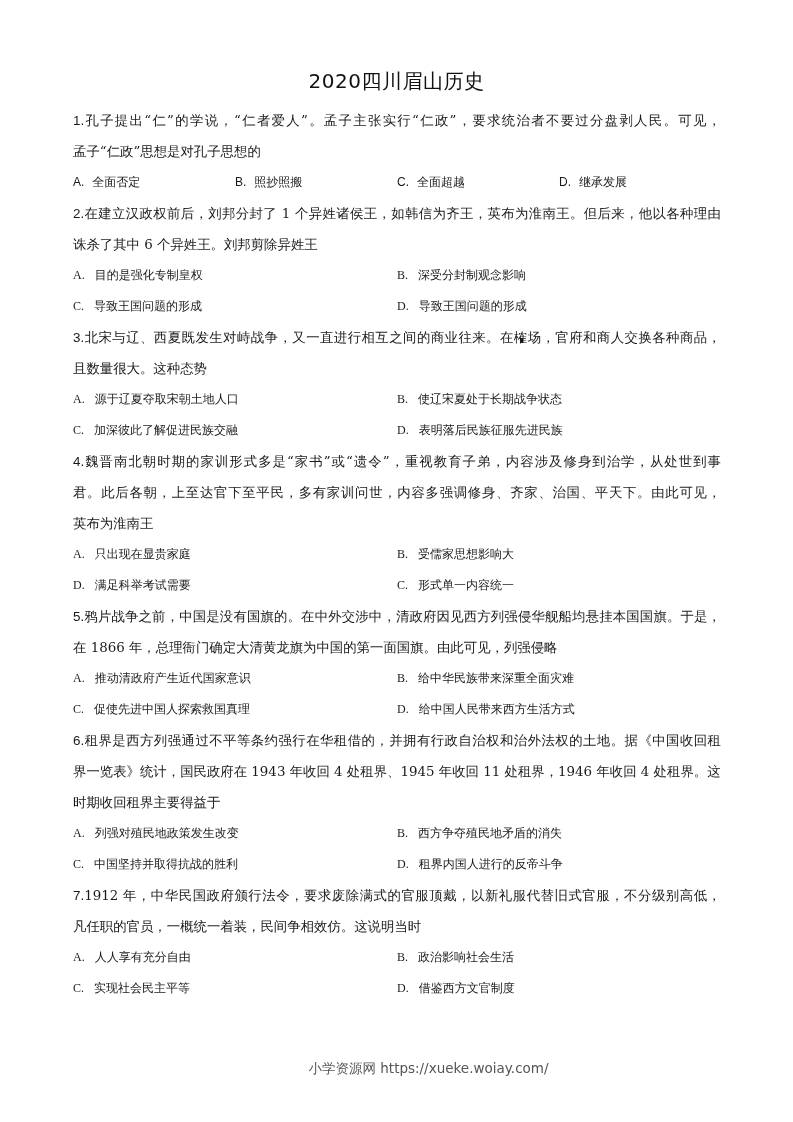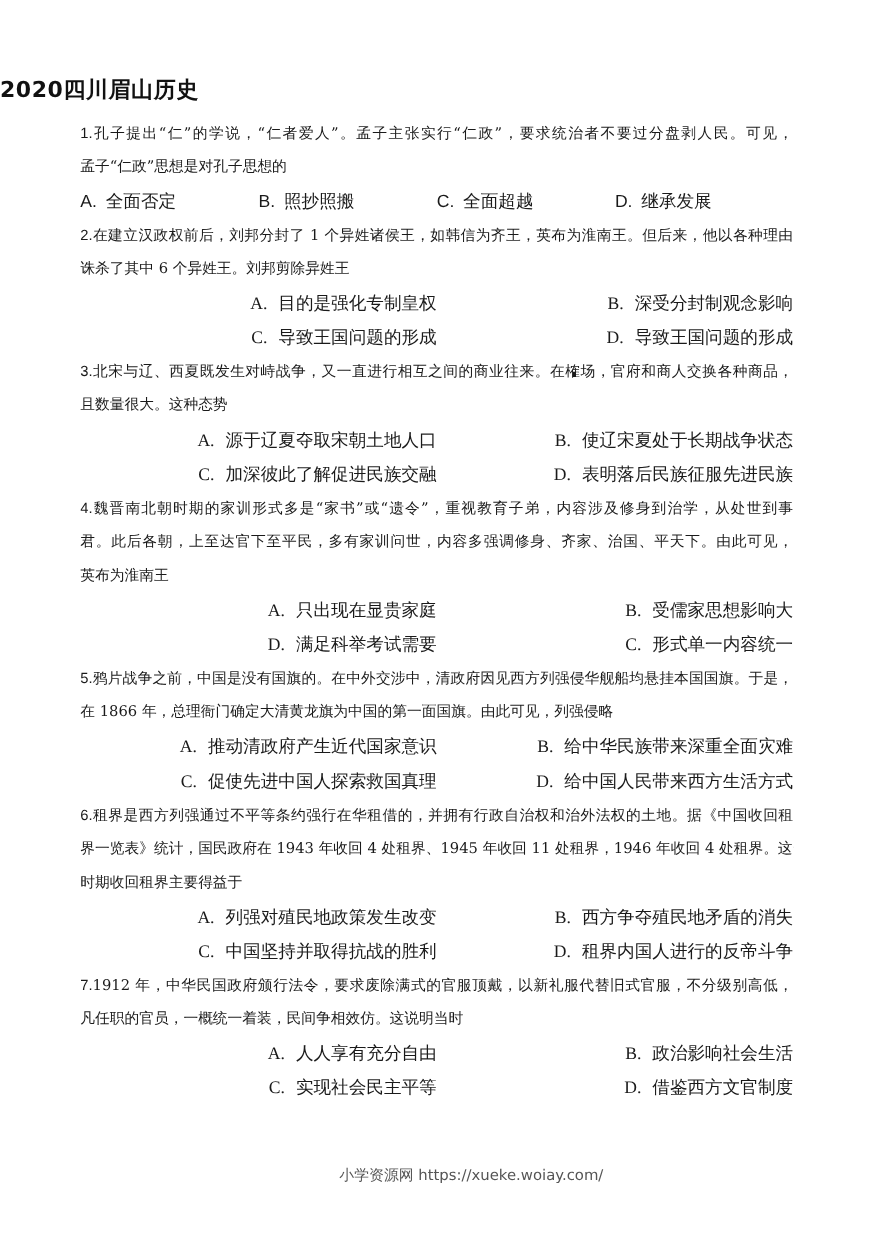--- a/index.html
+++ b/index.html
@@ -1,29 +1,29 @@
 <!DOCTYPE html>
 <html><head>
 <meta charset="utf-8">
 <style>
   html, body { margin: 0; padding: 0; background: #ffffff; }
   body { width: 793px; height: 1122px; position: relative; overflow: hidden;
          font-family: "DejaVu Serif", "Liberation Serif", serif; color: #1a1a1a; }
   .page { position: absolute; left: 0; top: 0; width: 793px; height: 1122px; }
-  .title { position: absolute; top: 68px; left: 0; width: 793px; 
-           font-family: "DejaVu Sans", "Liberation Sans", sans-serif; font-weight: bold;
+  .title { position: absolute; top: 68px; left: 0; width: 793px; text-align: center;
+           font-family: "DejaVu Sans", "Liberation Sans", sans-serif; font-weight: normal;
            font-size: 20px; color: #111; letter-spacing: 0.5px; }
   .content { position: absolute; left: 73px; top: 105px; width: 648px; }
   .line { font-size: 13.4px; line-height: 31px; height: 31px; white-space: nowrap;
           text-align: justify; overflow: hidden; }
   .line.full { text-align-last: justify; }
   .qnum { font-family: "Liberation Sans", sans-serif; }
-  .opts { display: flex; height: 31px; line-height: 31px; font-size: 16px; }
+  .opts { display: flex; height: 31px; line-height: 31px; font-size: 12px; }
   .opts.four .opt { width: 162px; }
-  .opts.two .opt { width: 324px; text-align: right; }
+  .opts.two .opt { width: 324px; }
   .opt .lab { font-family: "Liberation Sans", sans-serif; margin-right: 8px; }
   .opts.two .opt .lab { font-family: "Liberation Serif", serif; margin-right: 10px; }
   .footer { position: absolute; top: 1060px; left: 0; width: 793px; text-align: center;
             font-family: "DejaVu Sans", sans-serif; font-size: 13.5px; color: #555; padding-left: 32px; }
 </style>
 </head>
 <body>
 
 <div class="page">
   <div class="title">2020四川眉山历史</div>

